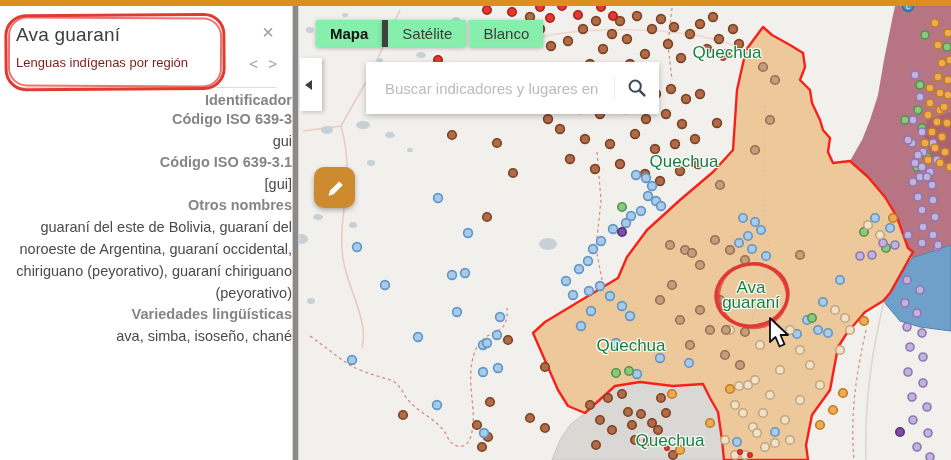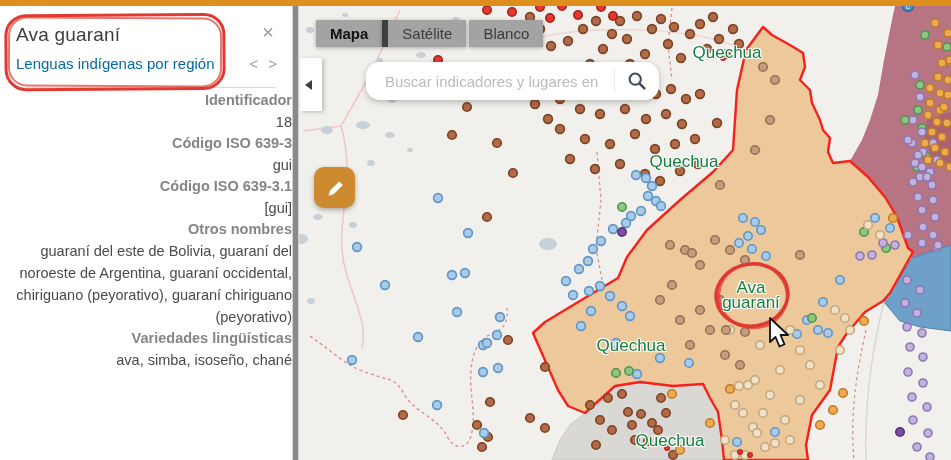--- a/index.html
+++ b/index.html
@@ -7,21 +7,21 @@
        font-family:"Liberation Sans",sans-serif;}
 
   
   #topbar{position:absolute;left:0;top:0;width:951px;height:6px;background:#dd8f1e;z-index:50;}
 
   
   #sidebar{position:absolute;left:0;top:6px;width:292px;height:454px;background:#fff;z-index:40;text-align:right;}
   .sb-inner{position:relative;width:100%;height:100%;}
   .sb-title{position:absolute;left:16px;top:18px;font-size:19px;color:#3d3d3d;letter-spacing:.2px;}
   .sb-close{position:absolute;right:18px;top:16px;font-size:20px;color:#9b9b9b;cursor:pointer;line-height:20px;}
-  .sb-subtitle{position:absolute;left:16px;top:49px;font-size:15px;color:#0369a1;}
+  .sb-subtitle{position:absolute;left:16px;top:49px;font-size:13px;color:#7f1d1d;}
   .sb-chevrons{position:absolute;right:12px;top:49px;font-size:15px;color:#9b9b9b;}
   .chev{display:inline-block;padding:0 3px;cursor:pointer;}
   .sb-divider{position:absolute;left:16px;top:81px;width:260px;height:1px;background:#dcdcdc;}
   .sb-fields{position:absolute;left:16px;top:84px;width:276px;}
   .field{margin-top:1px;}
   .f-label{font-size:14.5px;font-weight:bold;color:#858585;line-height:18px;}
   .f-value{margin-top:2px;font-size:14.5px;color:#4a4a4a;line-height:22px;width:276px;}
   #annot-title{position:absolute;left:2px;top:4px;width:232px;height:86px;pointer-events:none;}
 
   
@@ -31,28 +31,28 @@
   
   #map-canvas{position:absolute;left:0;top:0;width:951px;height:460px;z-index:1;}
   #map-labels{position:absolute;left:0;top:0;width:951px;height:460px;z-index:2;pointer-events:none;}
   .mlabel{position:absolute;transform:translate(-50%,-50%);font-size:17px;color:#15803d;
           text-align:center;line-height:15px;white-space:nowrap;
           text-shadow:-1px -1px 0 rgba(255,255,255,.95),1px -1px 0 rgba(255,255,255,.95),
                       -1px 1px 0 rgba(255,255,255,.95),1px 1px 0 rgba(255,255,255,.95),0 0 3px #fff;}
 
   
   #maptype{position:absolute;left:316px;top:20px;z-index:10;display:flex;}
-  .mt{height:27px;padding:0 14px;background:#a3a3a3;border:none;font-family:"Liberation Sans",sans-serif;
+  .mt{height:27px;padding:0 14px;background:#86efac;border:none;font-family:"Liberation Sans",sans-serif;
       font-size:15px;color:#3c3c3c;cursor:pointer;box-shadow:0 1px 4px rgba(0,0,0,.3);}
   .mt.first{border-radius:1px 0 0 1px;}
   .mt.mid{border-left:6px solid #404040;border-radius:0 1px 1px 0;}
   .mt.active{font-weight:bold;color:#111;}
   .mt.blanco{margin-left:3px;border-radius:0;text-align:right;}
 
-  #searchbox{position:absolute;left:366px;top:62px;width:293px;height:38px;background:#fff;border-radius:14px;
+  #searchbox{position:absolute;left:366px;top:62px;width:293px;height:52px;background:#fff;border-radius:0;
              box-shadow:0 2px 6px rgba(0,0,0,.25);z-index:10;display:flex;align-items:center;}
   #searchbox input{flex:1;height:100%;border:none;outline:none;background:transparent;padding:0 8px 0 19px;
                    font-family:"Liberation Sans",sans-serif;font-size:15px;color:#555;min-width:0;}
   #searchbox input::placeholder{color:#bbbbbb;}
   .s-div{width:1px;height:24px;background:#ececec;}
   .s-btn{width:44px;height:100%;background:transparent;border:none;cursor:pointer;display:flex;
          align-items:center;justify-content:center;padding:0;}
 
   #collapse-tab{position:absolute;left:300px;top:58px;width:22px;height:53px;background:#fff;z-index:10;
                 box-shadow:2px 1px 4px rgba(0,0,0,.22);display:flex;align-items:center;cursor:pointer;}
@@ -486,21 +486,20 @@
       <div class="sb-subtitle">Lenguas indígenas por región</div>
       <div class="sb-chevrons">
         <span class="chev">&lt;</span>
         <span class="chev">&gt;</span>
       </div>
       <div class="sb-divider"></div>
 
       <div class="sb-fields">
         <div class="field">
           <div class="f-label">Identificador</div>
-          <div class="f-value">18</div>
         </div>
         <div class="field">
           <div class="f-label">Código ISO 639-3</div>
           <div class="f-value">gui</div>
         </div>
         <div class="field">
           <div class="f-label">Código ISO 639-3.1</div>
           <div class="f-value">[gui]</div>
         </div>
         <div class="field">

